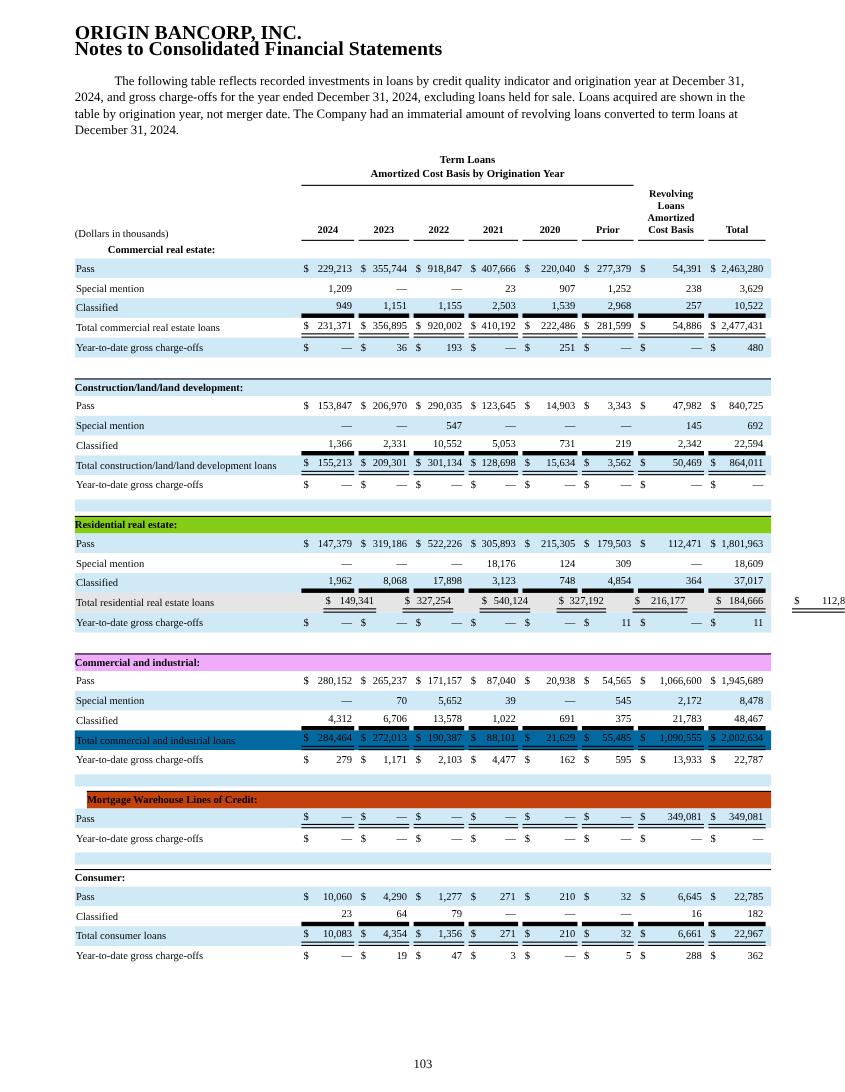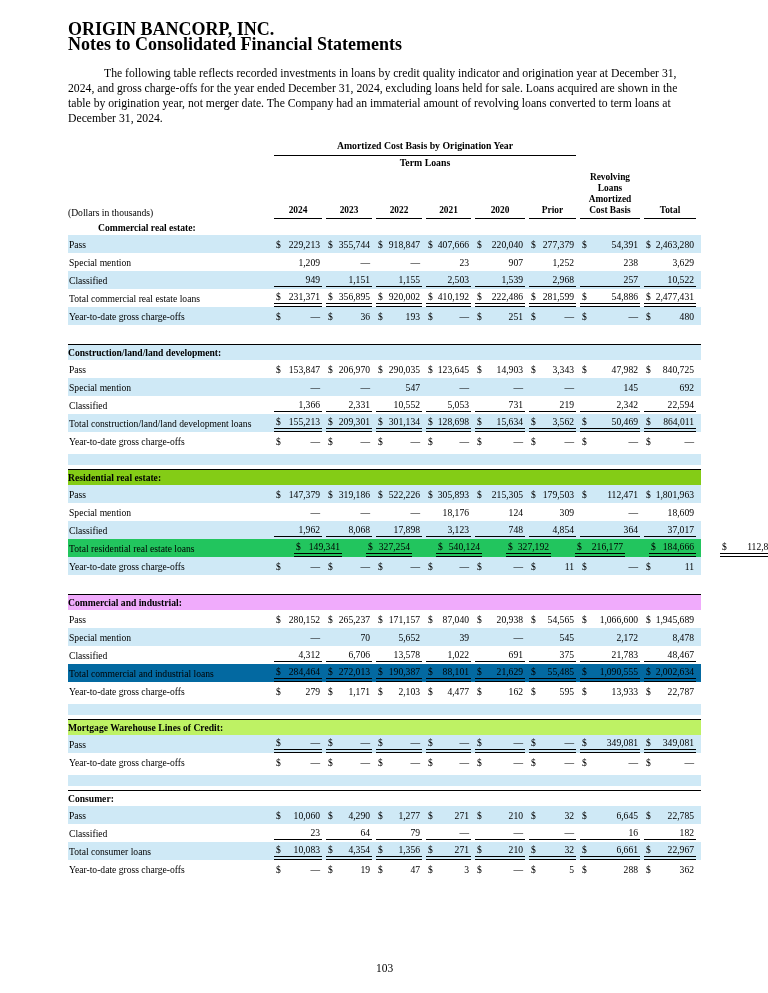--- a/index.html
+++ b/index.html
@@ -42,40 +42,40 @@
   .row { align-items:center; min-height:18px; }
   .section-header { min-height:16px; align-items:center; }
   .section-label { grid-column:1 / -1; font-weight:bold; white-space:nowrap; }
   .rule-top { border-top:1px solid #000; }
   .row-label { white-space:nowrap; padding-left:1px; }
   .cell {
     display:flex; justify-content:flex-end; align-items:baseline;
     padding:0 2px; line-height:13px;
   }
   .cell.dollar { justify-content:space-between; }
-  .u-single { border-bottom:1px solid #000000; }
+  .u-single { border-bottom:4px solid #000000; }
   .u-double { border-bottom:4px double #000; }
   .spacer-gap { height:4px; }
   .spacer { height:11px; }
   .page-num { text-align:center; font-size:11.5px; margin-top:84px; }
 </style>
 </head>
 <body>
 
 <div class="page">
   <div class="title">ORIGIN BANCORP, INC.</div>
   <div class="subtitle">Notes to Consolidated Financial Statements</div>
   <p class="intro">The following table reflects recorded investments in loans by credit quality indicator and origination year at December 31, 2024, and gross charge-offs for the year ended December 31, 2024, excluding loans held for sale. Loans acquired are shown in the table by origination year, not merger date. The Company had an immaterial amount of revolving loans converted to term loans at December 31, 2024.</p>
 
   <div class="table-wrap">
     <div class="grid">
-      <div class="th-group th-group-sub">Amortized Cost Basis by Origination Year</div>
+      <div class="th-group">Term Loans</div>
     </div>
     <div class="grid">
-      <div class="th-group">Term Loans</div>
+      <div class="th-group th-group-sub">Amortized Cost Basis by Origination Year</div>
     </div>
     <div class="grid col-head-row">
       <div class="units">(Dollars in thousands)</div>
       <div class="col-head">2024</div>
       <div class="col-head">2023</div>
       <div class="col-head">2022</div>
       <div class="col-head">2021</div>
       <div class="col-head">2020</div>
       <div class="col-head">Prior</div>
       <div class="col-head">Revolving Loans Amortized Cost Basis</div>
@@ -497,21 +497,21 @@
           <div class="cell u-single">
             <div class="val">4,854</div>
           </div>
           <div class="cell u-single">
             <div class="val">364</div>
           </div>
           <div class="cell u-single">
             <div class="val">37,017</div>
           </div>
         </div>
-        <div class="grid row" style="background: #22c55e; gap: 24px;">
+        <div class="grid row" style="background: #e5e5e5; gap: 24px;">
           <div class="row-label">Total residential real estate loans</div>
           <div class="cell dollar u-double">
             <div class="dsign">$</div>
             <div class="val">149,341</div>
           </div>
           <div class="cell dollar u-double">
             <div class="dsign">$</div>
             <div class="val">327,254</div>
           </div>
           <div class="cell dollar u-double">
@@ -735,21 +735,21 @@
             <div class="val">13,933</div>
           </div>
           <div class="cell dollar">
             <div class="dsign">$</div>
             <div class="val">22,787</div>
           </div>
         </div>
         <div class="spacer-gap"></div>
         <div class="grid spacer" style="background: rgb(207, 233, 246);"></div>
         <div class="spacer-gap"></div>
-        <div class="grid row section-header rule-top" style="background: #bef264;">
+        <div class="grid row section-header rule-top" style="background: #c2410c; margin-left: 11px;">
           <div class="section-label">Mortgage Warehouse Lines of Credit:</div>
         </div>
         <div class="grid row" style="background: rgb(207, 233, 246);">
           <div class="row-label">Pass</div>
           <div class="cell dollar u-double">
             <div class="dsign">$</div>
             <div class="val">—</div>
           </div>
           <div class="cell dollar u-double">
             <div class="dsign">$</div>

